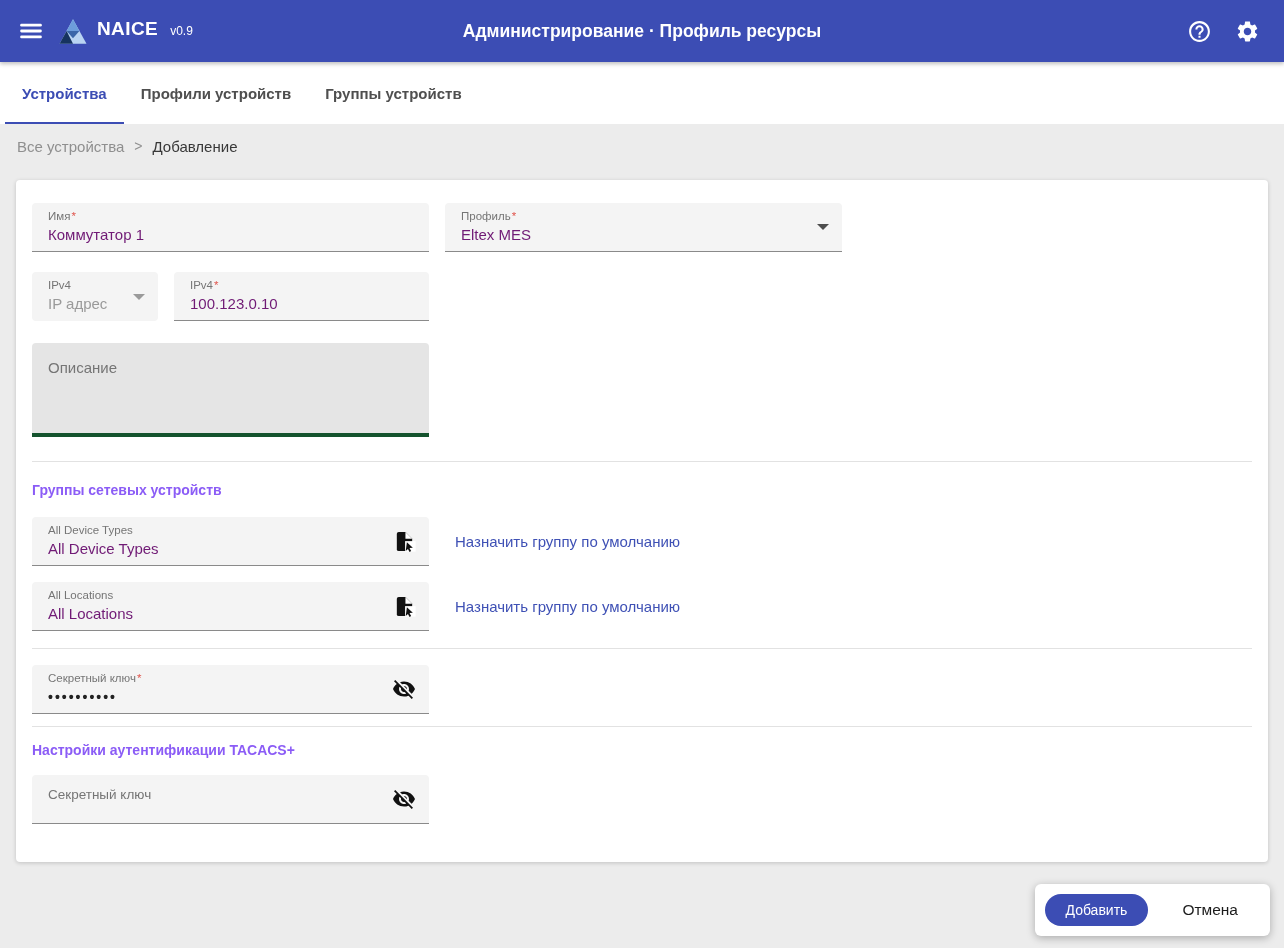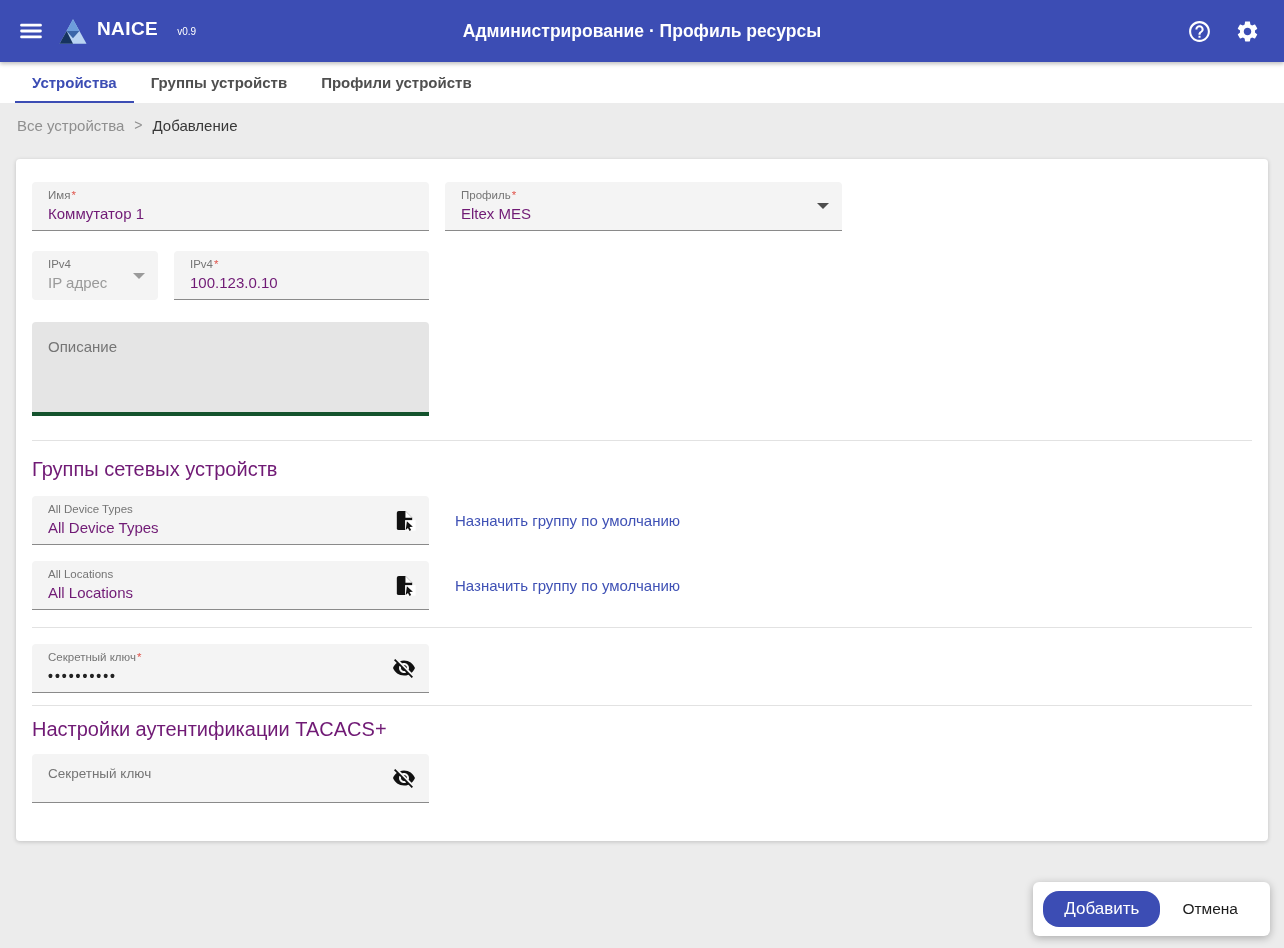--- a/index.html
+++ b/index.html
@@ -21,31 +21,31 @@
     position:relative; z-index:10;
   }
   .icon-btn {
     width:42px; height:42px; border:none; background:transparent;
     display:flex; align-items:center; justify-content:center;
     cursor:pointer; color:#fff; border-radius:50%;
   }
   .brand { display:flex; align-items:baseline; margin-left:6px; }
   .brand svg { align-self:center; margin-right:9px; }
   .brand-name { font-size:19px; font-weight:700; letter-spacing:.4px; }
-  .brand-ver  { font-size:10px; margin-left:19px; }
+  .brand-ver  { font-size:12px; margin-left:12px; }
   .appbar-title {
     position:absolute; left:50%; transform:translateX(-50%);
     font-size:17.5px; font-weight:600; white-space:nowrap;
   }
   .appbar-actions { margin-left:auto; display:flex; align-items:center; gap:6px; }
 
   
   .tabbar {
-    background:#fff; height:41px;
-    display:flex; align-items:stretch; padding-left:15px;
+    background:#fff; height:62px;
+    display:flex; align-items:stretch; padding-left:5px;
   }
   .tab {
     padding:0 17px; display:flex; align-items:center;
     font-size:15px; font-weight:600; color:#4f4f4f;
     position:relative; cursor:pointer; white-space:nowrap;
   }
   .tab.active { color:var(--accent,#3C4DB4); }
   .tab.active::after {
     content:""; position:absolute; left:0; right:0; bottom:0;
     height:2px; background:var(--accent,#3C4DB4);
@@ -97,21 +97,21 @@
     padding:16px; margin-top:22px; cursor:text;
   }
   .textarea-field .fplaceholder { color:#757575; }
 
   .divider { height:1px; background:#e2e2e2; }
   .div-1 { margin-top:24px; }
   .div-2 { margin-top:17px; }
   .div-3 { margin-top:12px; }
 
   .section-title {
-    font-size:20px; font-weight:400; color:#701a75;
+    font-size:14px; font-weight:700; color:#8b5cf6;
     margin-top:18px; line-height:20px;
   }
 
   .group-row { display:flex; align-items:center; margin-top:17px; }
   .trailing-btn {
     position:absolute; right:9px; top:50%; transform:translateY(-50%);
     width:32px; height:32px; border:none; background:transparent;
     display:flex; align-items:center; justify-content:center; cursor:pointer;
   }
   .assign-link { color:var(--link,#3F51B5); font-size:15px; margin-left:26px; cursor:pointer; }
@@ -122,26 +122,26 @@
 
   
   .footer-card {
     position:absolute; right:14px; bottom:12px;
     background:#fff; border-radius:6px;
     box-shadow:0 2px 8px rgba(0,0,0,.28);
     padding:9px 10px; display:flex; align-items:center;
   }
   .btn-primary {
     background:var(--accent,#3C4DB4); color:#fff;
-    font-family:inherit; font-size:17px;
+    font-family:inherit; font-size:14px;
     border:none; border-radius:16px; padding:8px 21px; cursor:pointer;
   }
   .btn-text {
     background:none; border:none; font-family:inherit;
-    font-size:15.5px; color:#1c1c1c; padding:8px 22px; cursor:pointer;
+    font-size:15.5px; color:#1c1c1c; padding:8px 22px; cursor:pointer;margin-left:12px;
   }
 </style>
 </head>
 <body>
 
 <header class="appbar">
   <button class="icon-btn">
     <svg width="26" height="26" viewBox="0 0 24 24">
       <rect x="2" y="5.2" width="20" height="2.6" rx="1.2" fill="#fff"></rect>
       <rect x="2" y="10.7" width="20" height="2.6" rx="1.2" fill="#fff"></rect>
@@ -168,22 +168,22 @@
     <button class="icon-btn">
       <svg width="25" height="25" viewBox="0 0 24 24" fill="#fff">
         <path d="M19.14 12.94c.04-.3.06-.61.06-.94 0-.32-.02-.64-.07-.94l2.03-1.58c.18-.14.23-.41.12-.61l-1.92-3.32c-.12-.22-.37-.29-.59-.22l-2.39.96c-.5-.38-1.03-.7-1.62-.94l-.36-2.54c-.04-.24-.24-.41-.48-.41h-3.84c-.24 0-.43.17-.47.41l-.36 2.54c-.59.24-1.13.57-1.62.94l-2.39-.96c-.22-.08-.47 0-.59.22L2.74 8.87c-.12.21-.08.47.12.61l2.03 1.58c-.05.3-.09.63-.09.94s.02.64.07.94l-2.03 1.58c-.18.14-.23.41-.12.61l1.92 3.32c.12.22.37.29.59.22l2.39-.96c.5.38 1.03.7 1.62.94l.36 2.54c.05.24.24.41.48.41h3.84c.24 0 .44-.17.47-.41l.36-2.54c.59-.24 1.13-.56 1.62-.94l2.39.96c.22.08.47 0 .59-.22l1.92-3.32c.12-.22.07-.47-.12-.61l-2.01-1.58zM12 15.6c-1.98 0-3.6-1.62-3.6-3.6s1.62-3.6 3.6-3.6 3.6 1.62 3.6 3.6-1.62 3.6-3.6 3.6z"></path>
       </svg>
     </button>
   </div>
 </header>
 
 <nav class="tabbar">
   <div class="tab active">Устройства</div>
+  <div class="tab">Профили устройств</div>
   <div class="tab">Группы устройств</div>
-  <div class="tab">Профили устройств</div>
 </nav>
 
 <div class="breadcrumb">
   <span class="crumb-parent">Все устройства</span>
   <span class="crumb-sep">&gt;</span>
   <span class="crumb-current">Добавление</span>
 </div>
 
 <main class="card">
 

